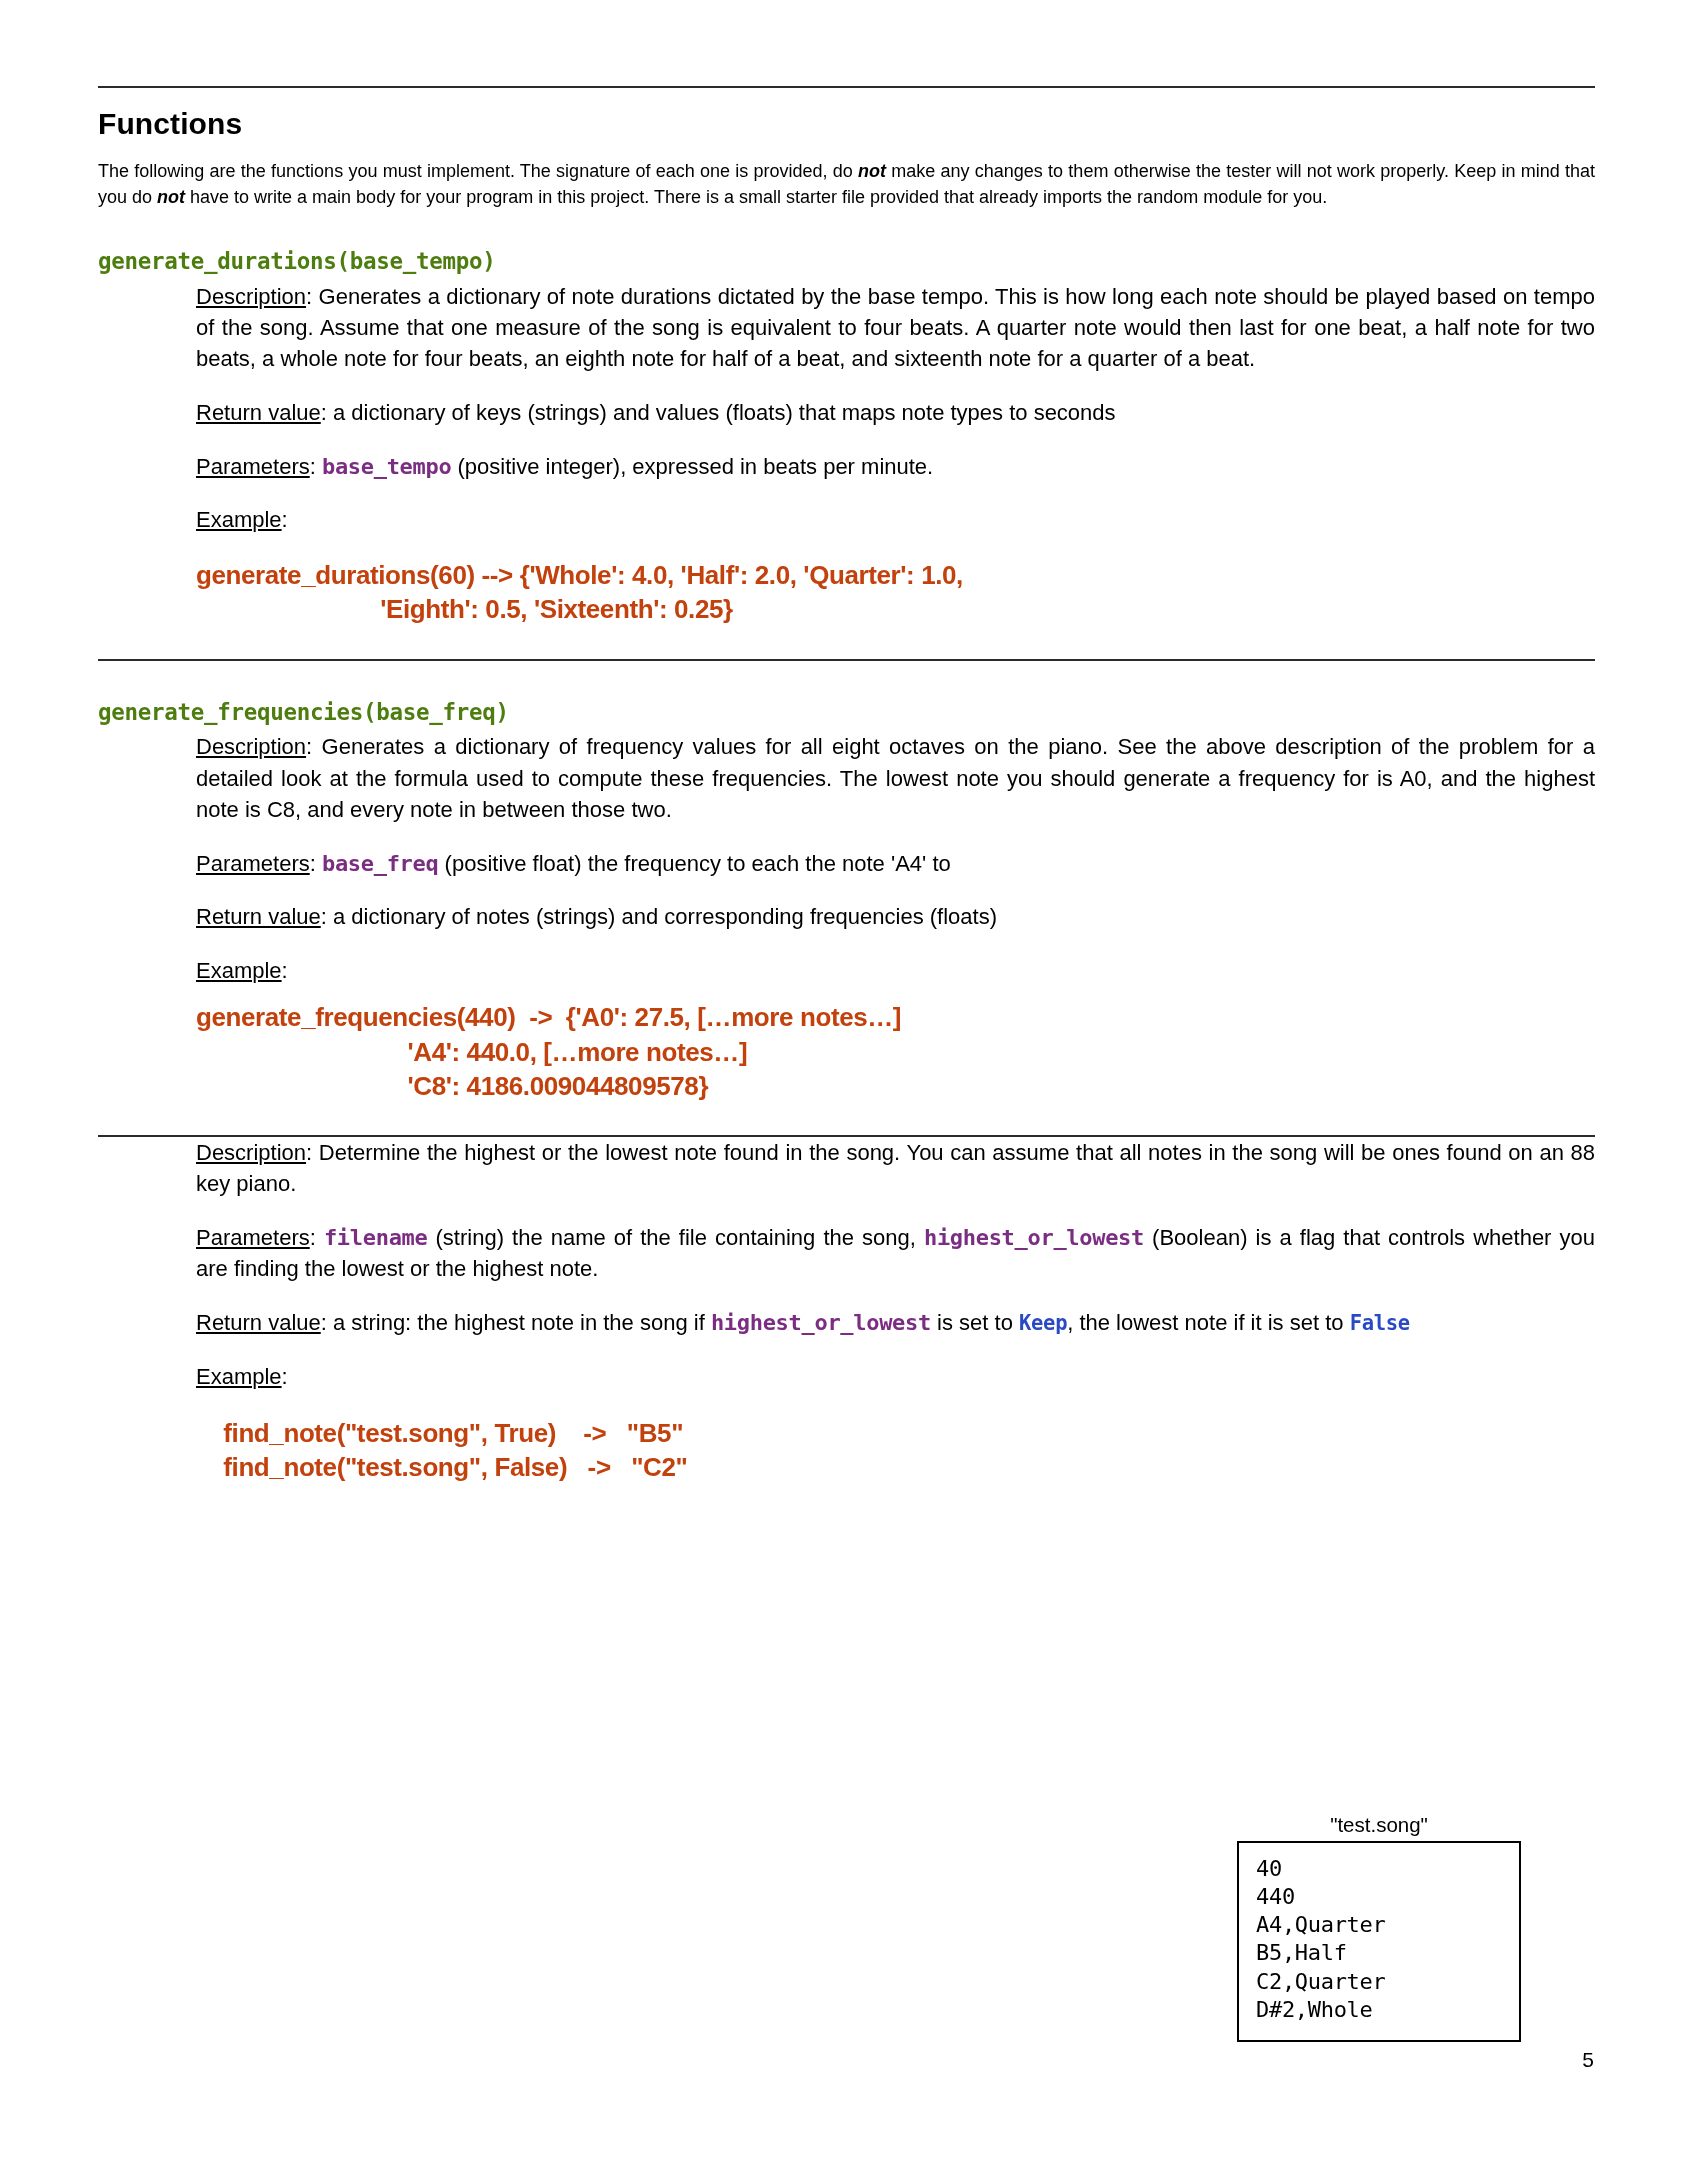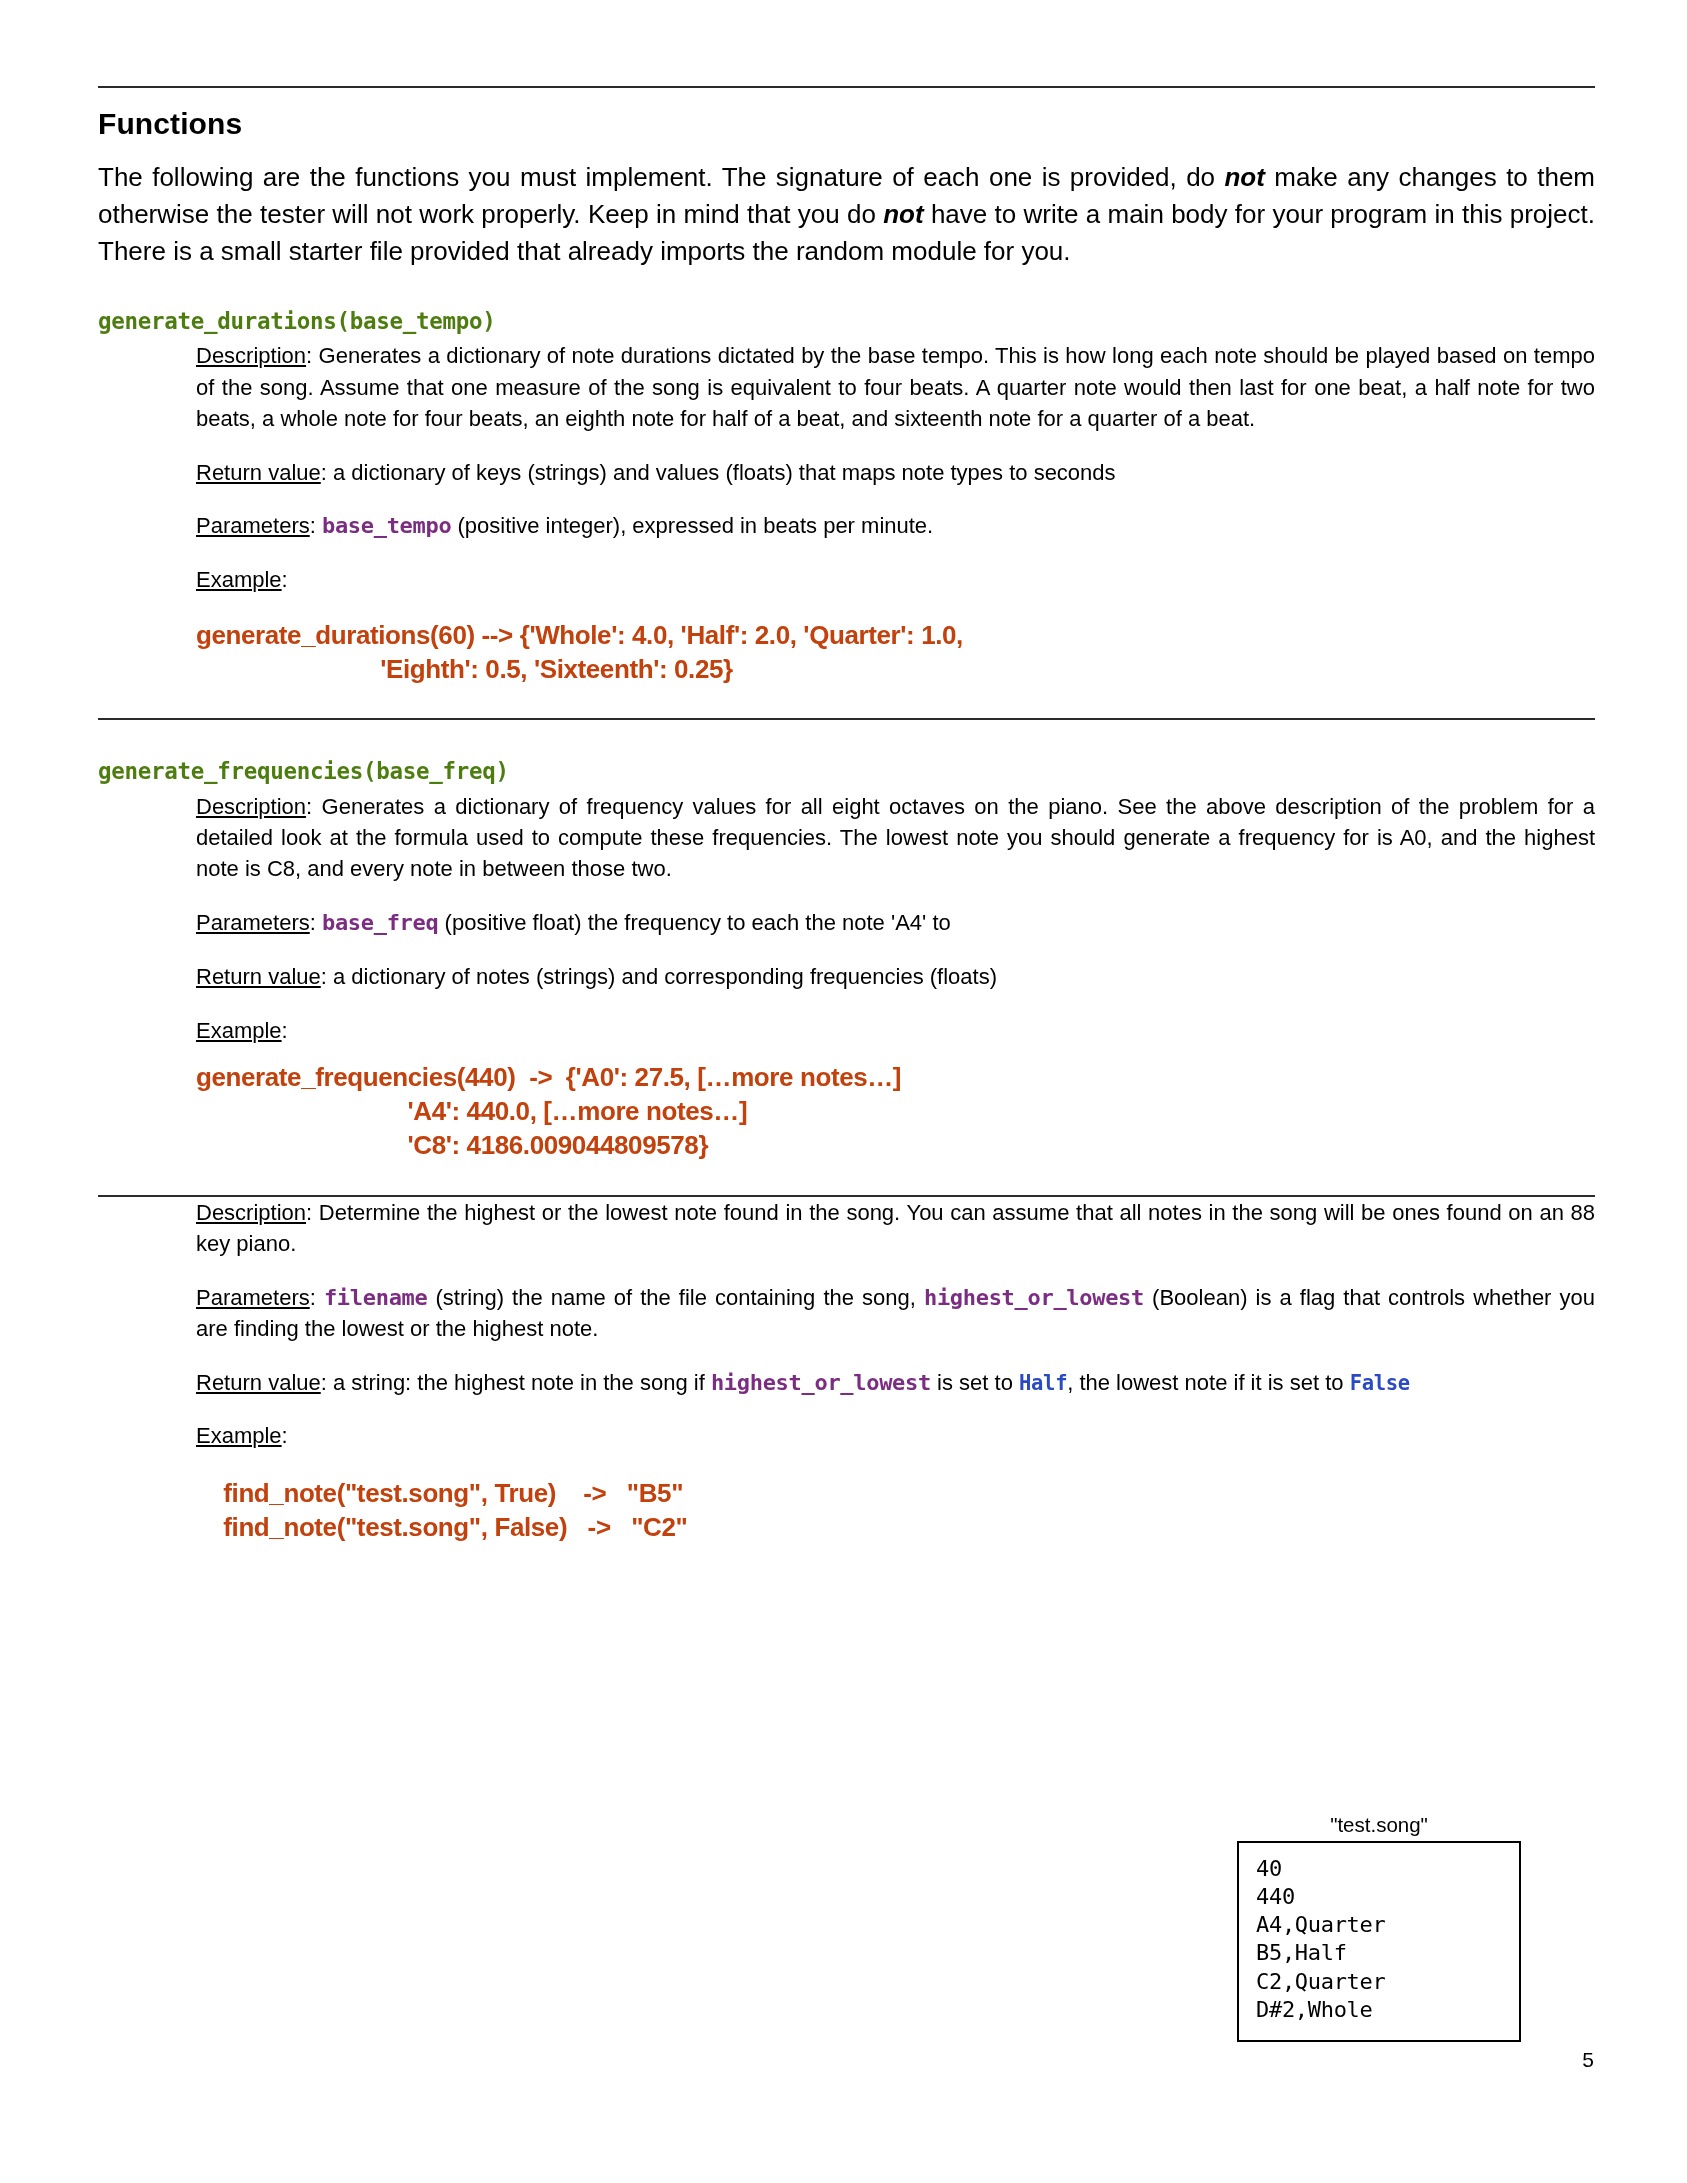--- a/index.html
+++ b/index.html
@@ -38,21 +38,21 @@
 
   h1.section-title {
     font-family: "Liberation Sans", sans-serif;
     font-size: 30px;
     font-weight: bold;
     margin: 18.5px 0 18.5px 0;
     letter-spacing: 0.1px;
   }
 
   p.body-text {
-    font-size: 26px;
+    font-size: 18px;
     line-height: 1.42;
     text-align: justify;
     margin: 0 0 0 0;
   }
   .bold-italic {
     font-weight: bold;
     font-style: italic;
   }
 
   .func-sig {
@@ -187,21 +187,21 @@
 
     <div class="rule-wrap">
       <hr class="rule">
     </div>
 
     <div class="indent-block">
       <p class="para"><span class="label-underline">Description</span><span>: Determine the highest or the lowest note found in the song. You can assume that all notes in the song will be ones found on an 88 key piano.</span></p>
 
       <p class="para"><span class="label-underline">Parameters</span>: <span class="mono-purple">filename</span><span> (string) the name of the file containing the song, </span><span class="mono-purple">highest_or_lowest</span><span> (Boolean) is a flag that controls whether you are finding the lowest or the highest note.</span></p>
 
-      <p class="para"><span class="label-underline">Return value</span><span>: a string: the highest note in the song if </span><span class="mono-purple">highest_or_lowest</span><span> is set to </span><span class="mono-blue">Half</span><span>, the lowest note if it is set to </span><span class="mono-blue">False</span></p>
+      <p class="para"><span class="label-underline">Return value</span><span>: a string: the highest note in the song if </span><span class="mono-purple">highest_or_lowest</span><span> is set to </span><span class="mono-blue">Keep</span><span>, the lowest note if it is set to </span><span class="mono-blue">False</span></p>
 
       <p class="para" style="margin-bottom:0;"><span class="label-underline">Example</span>:</p>
 
       <pre class="code" style="margin-top:24px;">    find_note("test.song", True)    -&gt;   "B5"
     find_note("test.song", False)   -&gt;   "C2"</pre>
     </div>
 
   </div>
 
   <div class="songbox-wrap">

